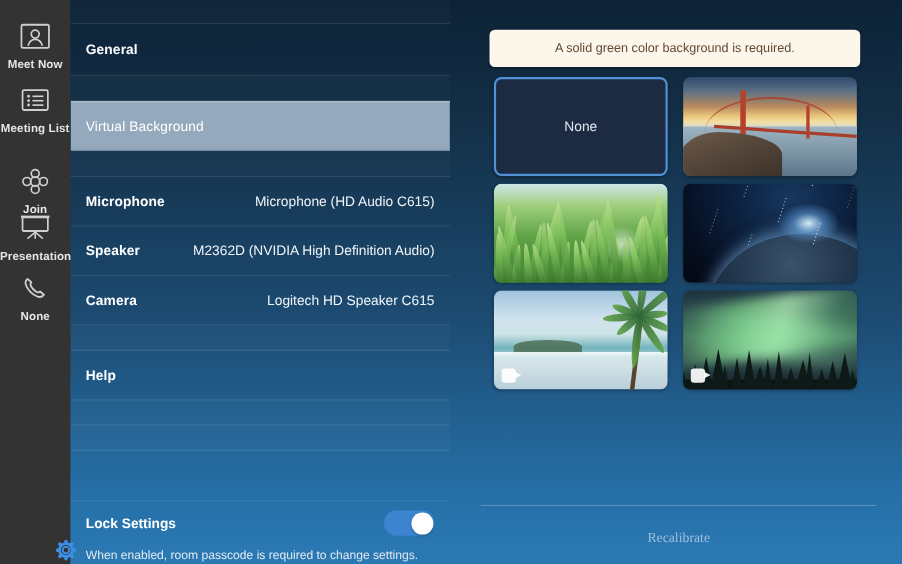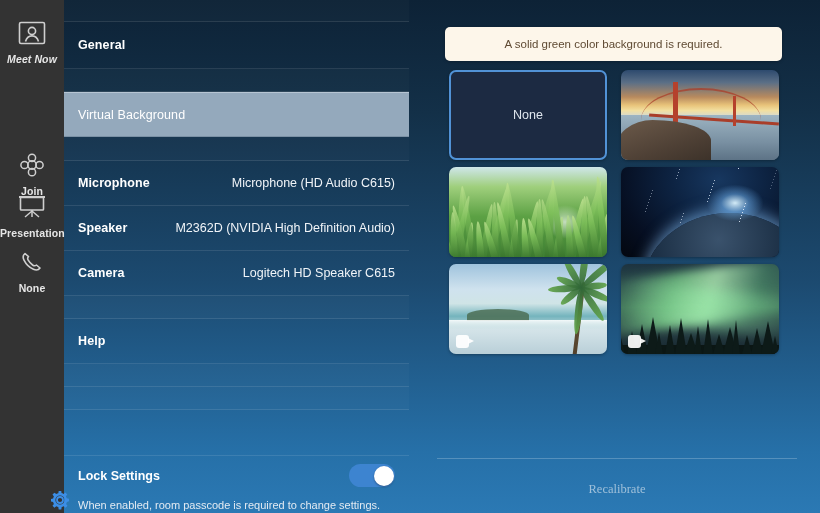--- a/index.html
+++ b/index.html
@@ -400,31 +400,45 @@
     background: #0b1614;
   }
 </style>
 </head>
 <body>
 
 <div id="app">
 
   <div id="sidebar">
 
-    <div class="nav-item" style="top:20px;font-style:italic;">
+    <div class="nav-item" style="top:20px;">
       <span class="nav-icon">
         <svg width="30" height="26" viewBox="0 0 30 26">
           <rect x="2.5" y="2.5" width="25" height="21" rx="1.5" fill="none" stroke="#cfcfcf" stroke-width="1.6"></rect>
           <circle cx="15" cy="11" r="3.6" fill="none" stroke="#cfcfcf" stroke-width="1.6"></circle>
           <path d="M8.5 21.5c1.2-4 4-5.6 6.5-5.6s5.3 1.6 6.5 5.6" fill="none" stroke="#cfcfcf" stroke-width="1.6"></path>
         </svg>
       </span>
       <span class="nav-label">Meet Now</span>
     </div>
 
+    <div class="nav-item" style="top:78px;">
+      <span class="nav-icon">
+        <svg width="30" height="26" viewBox="0 0 30 26">
+          <rect x="3.5" y="4" width="23" height="18" rx="1.4" fill="none" stroke="#cfcfcf" stroke-width="1.6"></rect>
+          <circle cx="9" cy="9.5" r="1.3" fill="#cfcfcf"></circle>
+          <circle cx="9" cy="13.5" r="1.3" fill="#cfcfcf"></circle>
+          <circle cx="9" cy="17.5" r="1.3" fill="#cfcfcf"></circle>
+          <rect x="12.5" y="8.8" width="10" height="1.5" fill="#cfcfcf"></rect>
+          <rect x="12.5" y="12.8" width="10" height="1.5" fill="#cfcfcf"></rect>
+          <rect x="12.5" y="16.8" width="10" height="1.5" fill="#cfcfcf"></rect>
+        </svg>
+      </span>
+      <span class="nav-label">Meeting List</span>
+    </div>
 
     <div class="nav-item" style="top:152px;">
       <span class="nav-icon">
         <svg width="30" height="26" viewBox="0 0 30 26">
           <circle cx="15" cy="13" r="4.2" fill="none" stroke="#cfcfcf" stroke-width="1.5"></circle>
           <circle cx="15" cy="5.8" r="3.6" fill="none" stroke="#cfcfcf" stroke-width="1.5"></circle>
           <circle cx="15" cy="20.2" r="3.6" fill="none" stroke="#cfcfcf" stroke-width="1.5"></circle>
           <circle cx="7.5" cy="13" r="3.6" fill="none" stroke="#cfcfcf" stroke-width="1.5"></circle>
           <circle cx="22.5" cy="13" r="3.6" fill="none" stroke="#cfcfcf" stroke-width="1.5"></circle>
         </svg>

